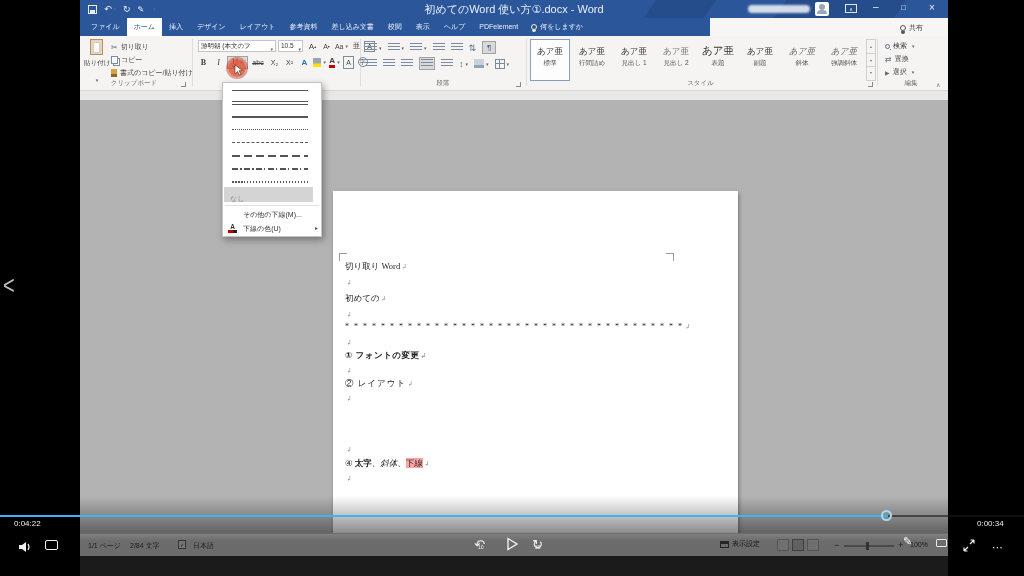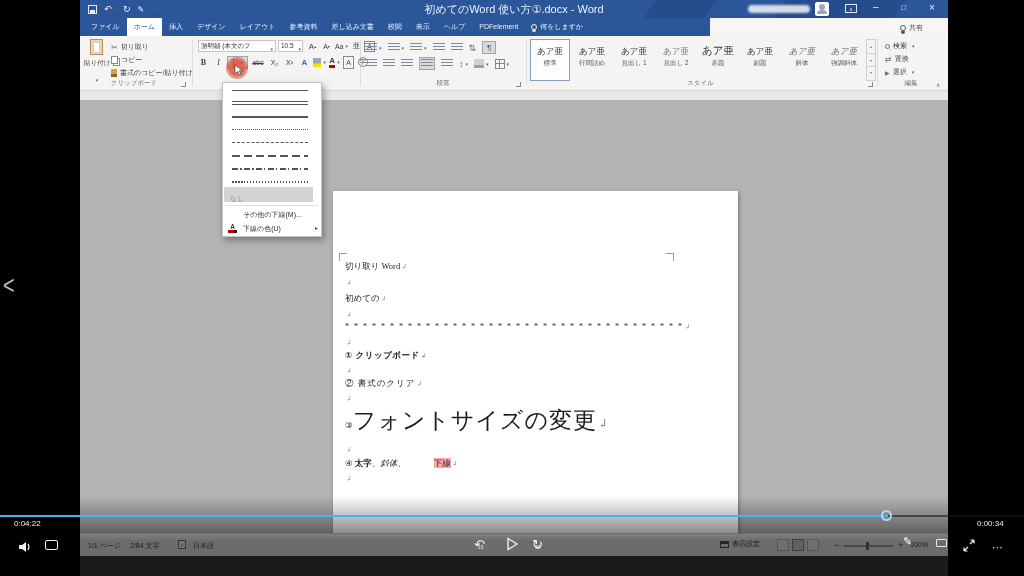--- a/index.html
+++ b/index.html
@@ -291,27 +291,26 @@
       <div id="page">
         <div class="cmark" style="left:6px;border-left:1px solid #9c9c9c;border-top:1px solid #9c9c9c;"></div>
         <div class="cmark" style="left:333px;border-right:1px solid #9c9c9c;border-top:1px solid #9c9c9c;"></div>
 
         <div class="docline serif" style="top:70px;"><span>切り取り Word</span><span class="pmark">↲</span></div>
         <div class="docline serif" style="top:86px;"><span class="pmark">↲</span></div>
         <div class="docline serif" style="top:102px;"><span>初めての</span><span class="pmark">↲</span></div>
         <div class="docline serif" style="top:118px;"><span class="pmark">↲</span></div>
         <div class="docline serif" style="top:131px;font-size:8px;letter-spacing:1.5px;"><span>* * * * * * * * * * * * * * * * * * * * * * * * * * * * * * * * * * * * * *</span><span class="pmark">↲</span></div>
         <div class="docline serif" style="top:146px;"><span class="pmark">↲</span></div>
-        <div class="docline" style="top:159px;font-weight:bold;letter-spacing:.5px;"><span>① クリップボード</span><span class="pmark" style="font-weight:normal;">↲</span></div>
+        <div class="docline" style="top:159px;font-weight:bold;letter-spacing:.5px;"><span>① フォントの変更</span><span class="pmark" style="font-weight:normal;">↲</span></div>
         <div class="docline serif" style="top:174px;"><span class="pmark">↲</span></div>
-        <div class="docline serif" style="top:187px;letter-spacing:1px;"><span>② 書式のクリア</span><span class="pmark">↲</span></div>
+        <div class="docline serif" style="top:187px;letter-spacing:1px;"><span>② レイアウト</span><span class="pmark">↲</span></div>
         <div class="docline serif" style="top:202px;"><span class="pmark">↲</span></div>
-        <div class="docline serif" style="top:214px;"><span>③</span><span style="font-size:23px;letter-spacing:1px;">フォントサイズの変更</span><span class="pmark" style="font-size:12px;">↲</span></div>
         <div class="docline serif" style="top:253px;"><span class="pmark">↲</span></div>
-        <div class="docline serif" style="top:267px;"><span>④ </span><span style="font-weight:bold;">太字</span><span>、</span><span style="font-style:italic;">斜体</span><span>、</span><span style="background:#fca5a5;margin-left:28px;">下線</span><span class="pmark">↲</span></div>
+        <div class="docline serif" style="top:267px;"><span>④ </span><span style="font-weight:bold;">太字</span><span>、</span><span style="font-style:italic;">斜体</span><span>、</span><span style="background:#fca5a5;">下線</span><span class="pmark">↲</span></div>
         <div class="docline serif" style="top:282px;"><span class="pmark">↲</span></div>
       </div>
     </div>
 
     <div id="umenu">
       <div class="usample" style="top:7px;border-top:1px solid #555;"></div>
       <div class="usample" style="top:18px;height:4px;border-top:1px solid #555;border-bottom:1px solid #555;"></div>
       <div class="usample" style="top:33px;border-top:2.5px solid #555;"></div>
       <div class="usample" style="top:46px;border-top:1px dotted #555;"></div>
       <div class="usample" style="top:59px;border-top:1px dashed #555;"></div>

